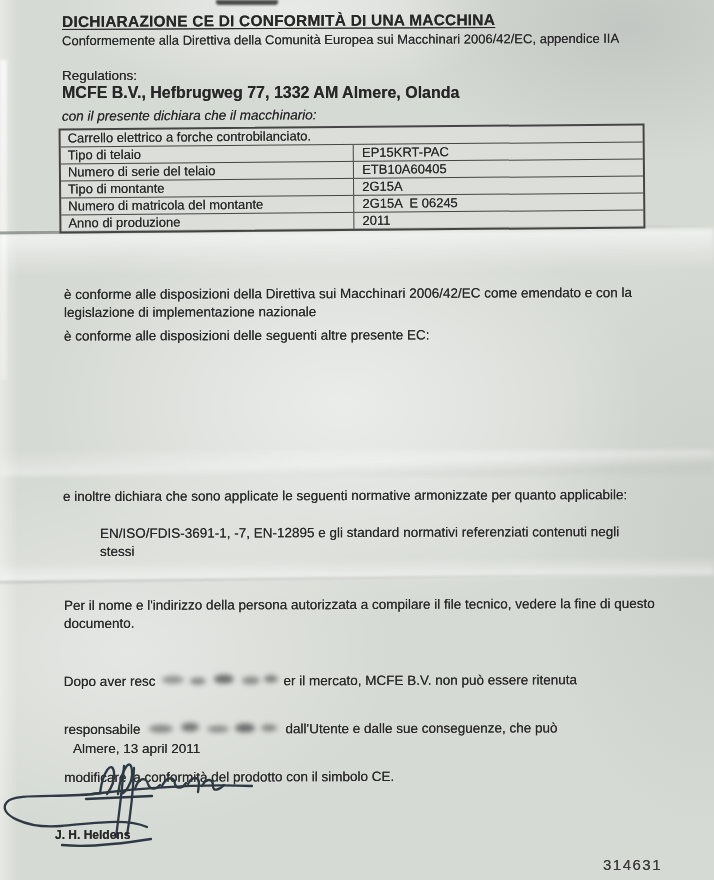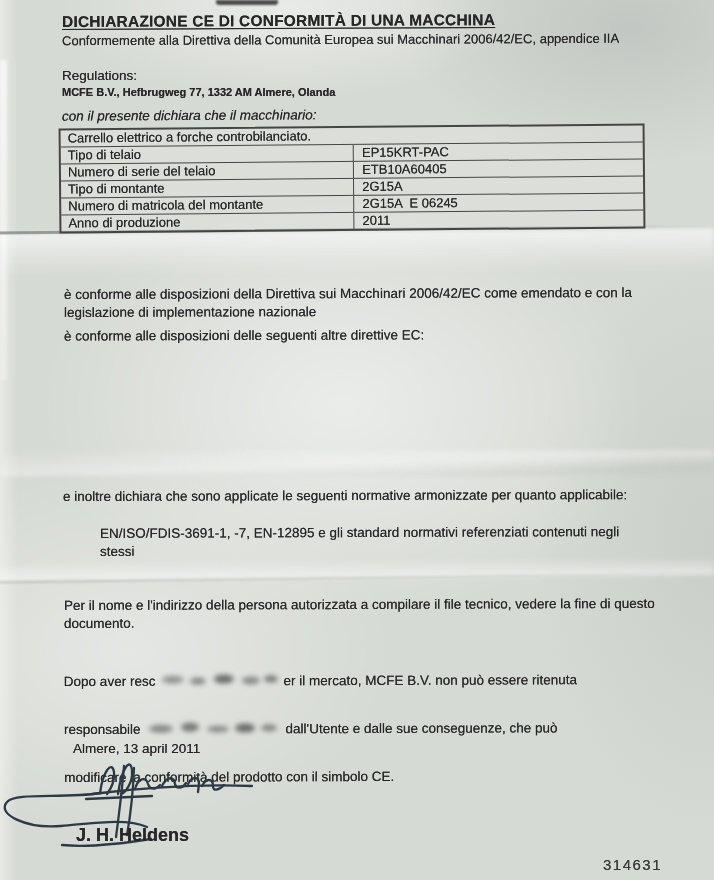--- a/index.html
+++ b/index.html
@@ -95,21 +95,21 @@
   <div class="artifact fold-glow"></div>
   <div class="artifact fold-line"></div>
   <div class="artifact fold-soft3"></div>
   <div class="artifact fold-glow2"></div>
   <div class="artifact fold-line2"></div>
 
   <div class="txt soft doc-title" style="left:62px;top:12px;transform:rotate(-0.25deg);">DICHIARAZIONE CE DI CONFORMITÀ DI UNA MACCHINA</div>
   <div class="txt soft doc-sub" style="left:62px;top:32px;transform:rotate(-0.25deg);">Conformemente alla Direttiva della Comunità Europea sui Macchinari 2006/42/EC, appendice IIA</div>
 
   <div class="txt soft body-text" style="left:62px;top:67px;">Regulations:</div>
-  <div class="txt soft body-text bold" style="left:62px;top:84px;font-size:11px;">MCFE B.V., Hefbrugweg 77, 1332 AM Almere, Olanda</div>
+  <div class="txt soft body-text bold" style="left:62px;top:84px;font-size:16px;">MCFE B.V., Hefbrugweg 77, 1332 AM Almere, Olanda</div>
   <div class="txt soft body-text" style="left:62px;top:107px;transform:rotate(-0.3deg);font-style:italic;">con il presente dichiara che il macchinario:</div>
 
   <div class="doc-table soft">
     <div class="t-row">
       <div class="t-desc">Carrello elettrico a forche controbilanciato.</div>
     </div>
     <div class="t-row">
       <div class="t-cell-label">Tipo di telaio</div>
       <div class="t-cell-value">EP15KRT-PAC</div>
     </div>
@@ -125,21 +125,21 @@
       <div class="t-cell-label">Numero di matricola del montante</div>
       <div class="t-cell-value">2G15A  E 06245</div>
     </div>
     <div class="t-row">
       <div class="t-cell-label">Anno di produzione</div>
       <div class="t-cell-value">2011</div>
     </div>
   </div>
 
   <div class="txt soft body-text" style="left:64px;top:285px;width:596px;transform:rotate(-0.2deg);">è conforme alle disposizioni della Direttiva sui Macchinari 2006/42/EC come emendato e con la legislazione di implementazione nazionale</div>
-  <div class="txt soft body-text" style="left:64px;top:327px;transform:rotate(-0.2deg);">è conforme alle disposizioni delle seguenti altre direttive EC:</div>
+  <div class="txt soft body-text" style="left:64px;top:327px;transform:rotate(-0.2deg);">è conforme alle disposizioni delle seguenti altre presente EC:</div>
 
   <div class="txt soft body-text" style="left:63px;top:487px;width:630px;transform:rotate(-0.2deg);">e inoltre dichiara che sono applicate le seguenti normative armonizzate per quanto applicabile:</div>
   <div class="txt soft body-text" style="left:100px;top:524px;width:552px;transform:rotate(-0.2deg);">EN/ISO/FDIS-3691-1, -7, EN-12895 e gli standard normativi referenziati contenuti negli stessi</div>
 
   <div class="txt soft body-text" style="left:64px;top:596px;width:600px;transform:rotate(-0.2deg);">Per il nome e l'indirizzo della persona autorizzata a compilare il file tecnico, vedere la fine di questo documento.</div>
 
   <div class="txt soft body-text" style="left:64px;top:641px;width:630px;line-height:16px;transform:rotate(-0.2deg);">
     <div style="white-space:nowrap;"><span>Dopo aver resc</span><span class="smudge-gap" style="width:128px;"><span class="blob" style="left:6px;top:2px;width:22px;height:8px;background:#555;opacity:.55;"></span><span class="blob" style="left:34px;top:4px;width:16px;height:7px;background:#4a4a4a;opacity:.6;"></span><span class="blob" style="left:58px;top:1px;width:20px;height:9px;background:#3f3f3f;opacity:.7;"></span><span class="blob" style="left:86px;top:3px;width:18px;height:8px;background:#565656;opacity:.6;"></span><span class="blob" style="left:108px;top:2px;width:14px;height:7px;background:#444;opacity:.65;"></span></span><span>er il mercato, MCFE B.V. non può essere ritenuta</span></div>
     <div style="white-space:nowrap;"><span>responsabile</span><span class="smudge-gap" style="width:145px;"><span class="blob" style="left:8px;top:3px;width:24px;height:8px;background:#505050;opacity:.6;"></span><span class="blob" style="left:40px;top:1px;width:18px;height:9px;background:#424242;opacity:.65;"></span><span class="blob" style="left:66px;top:4px;width:22px;height:7px;background:#585858;opacity:.6;"></span><span class="blob" style="left:94px;top:2px;width:20px;height:9px;background:#3d3d3d;opacity:.7;"></span><span class="blob" style="left:120px;top:3px;width:16px;height:7px;background:#4e4e4e;opacity:.6;"></span></span><span>dall'Utente e dalle sue conseguenze, che può</span></div>
     <div>modificare la conformità del prodotto con il simbolo CE.</div>
@@ -157,17 +157,17 @@
       <path d="M202,36 C206,28 213,28 213,36 C213,42 219,40 224,35"></path>
       <path d="M92,44 C140,38 200,34 252,36"></path>
       <path d="M86,49 L152,46"></path>
       <path d="M101,43 C62,49 16,42 7,52 C-4,64 26,79 61,76 C96,73 126,68 147,77"></path>
       <path d="M124,16 C122,42 119,64 116,87"></path>
       <path d="M134,18 C133,44 130,68 127,85"></path>
       <path d="M62,95 C92,98 126,93 151,89"></path>
     </g>
   </svg>
 
-  <div class="txt soft body-text bold" style="left:76px;top:827px;font-size:18px;">J. H. Heldens</div>
+  <div class="txt soft body-text bold" style="left:55px;top:827px;font-size:12px;">J. H. Heldens</div>
 
   <div class="txt soft doc-number" style="left:603px;top:856px;text-align:center;">314631</div>
 
 </div>
 
 </body></html>

